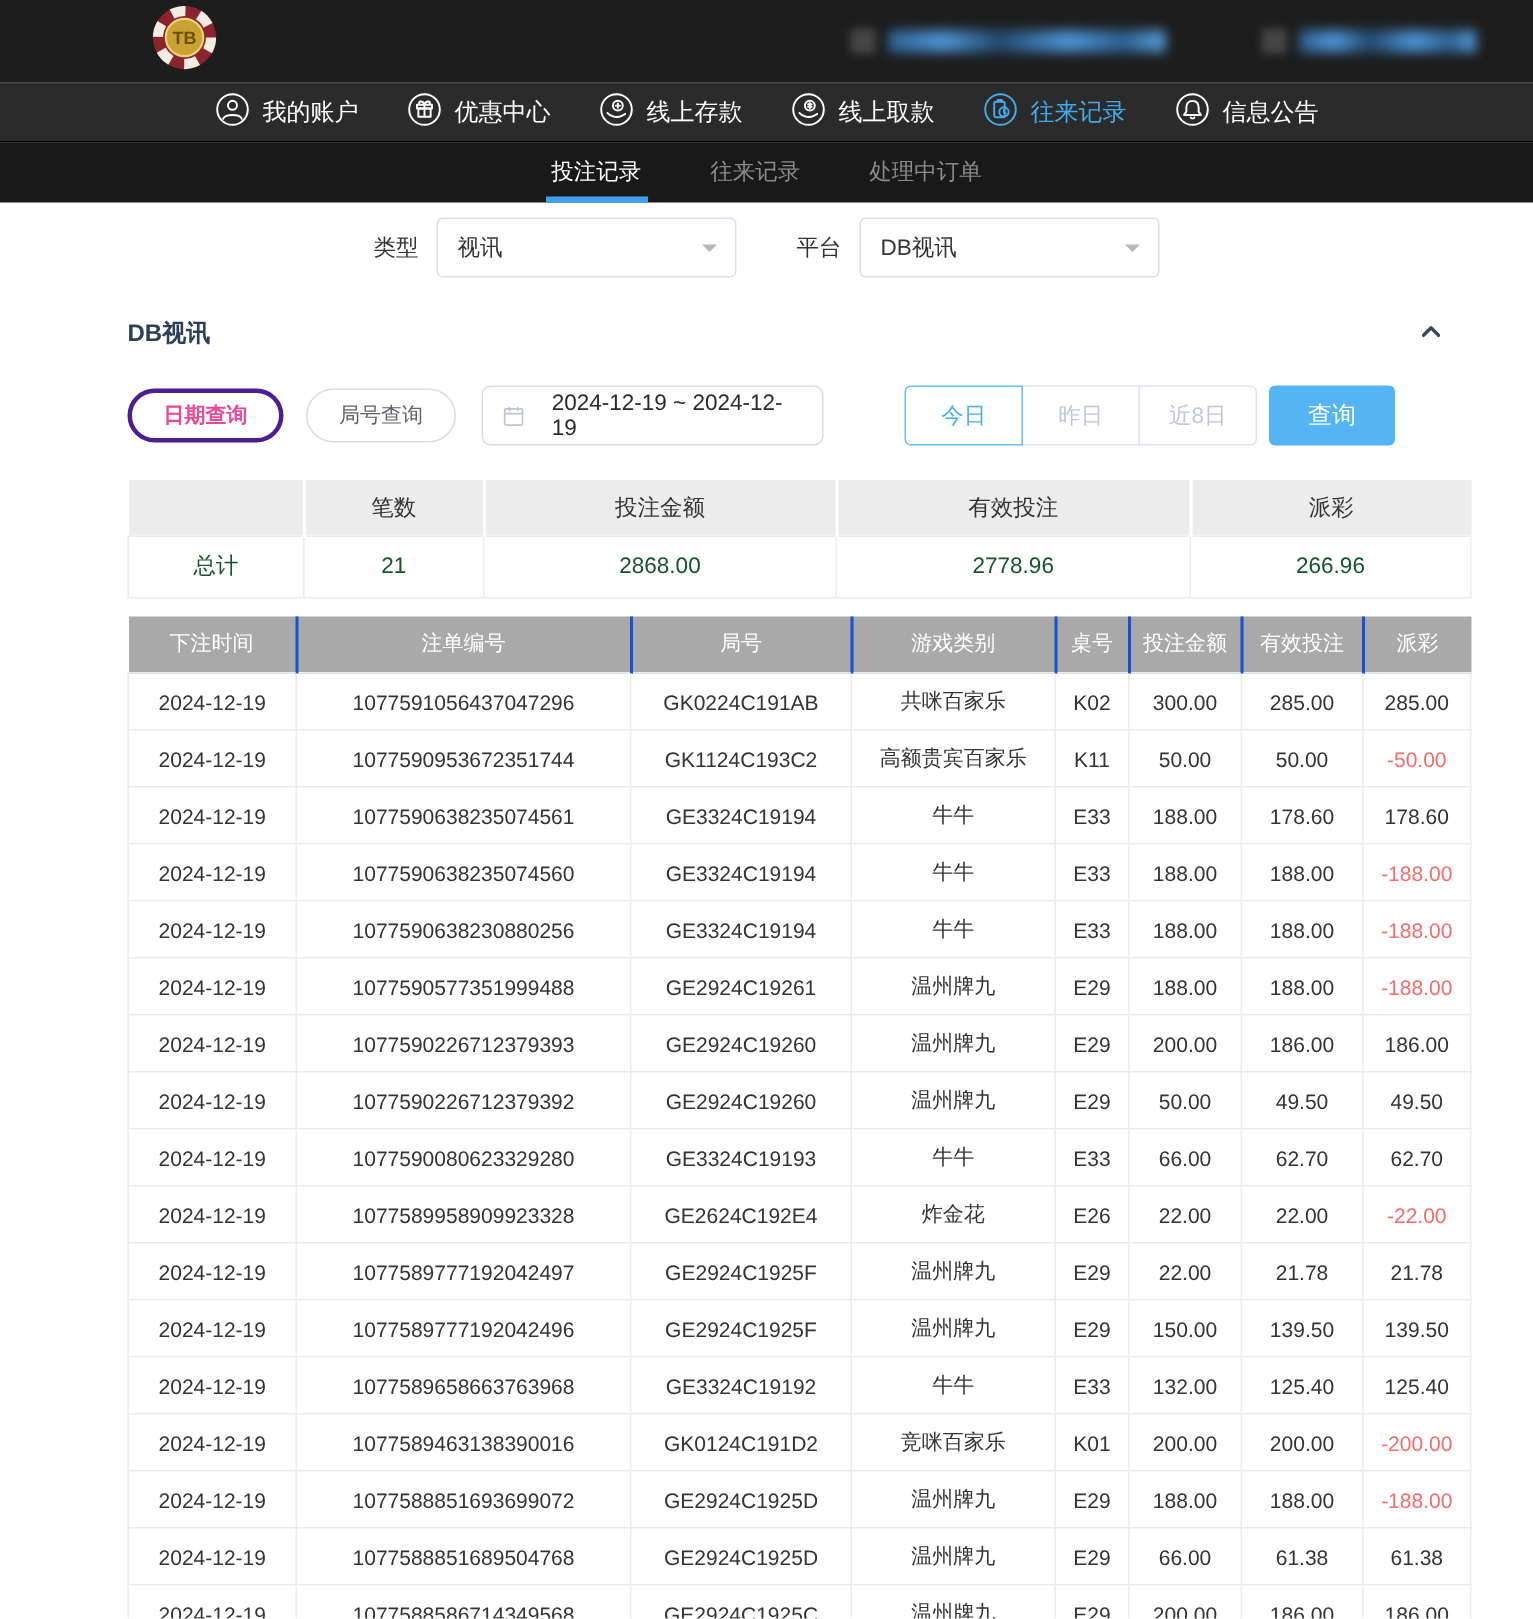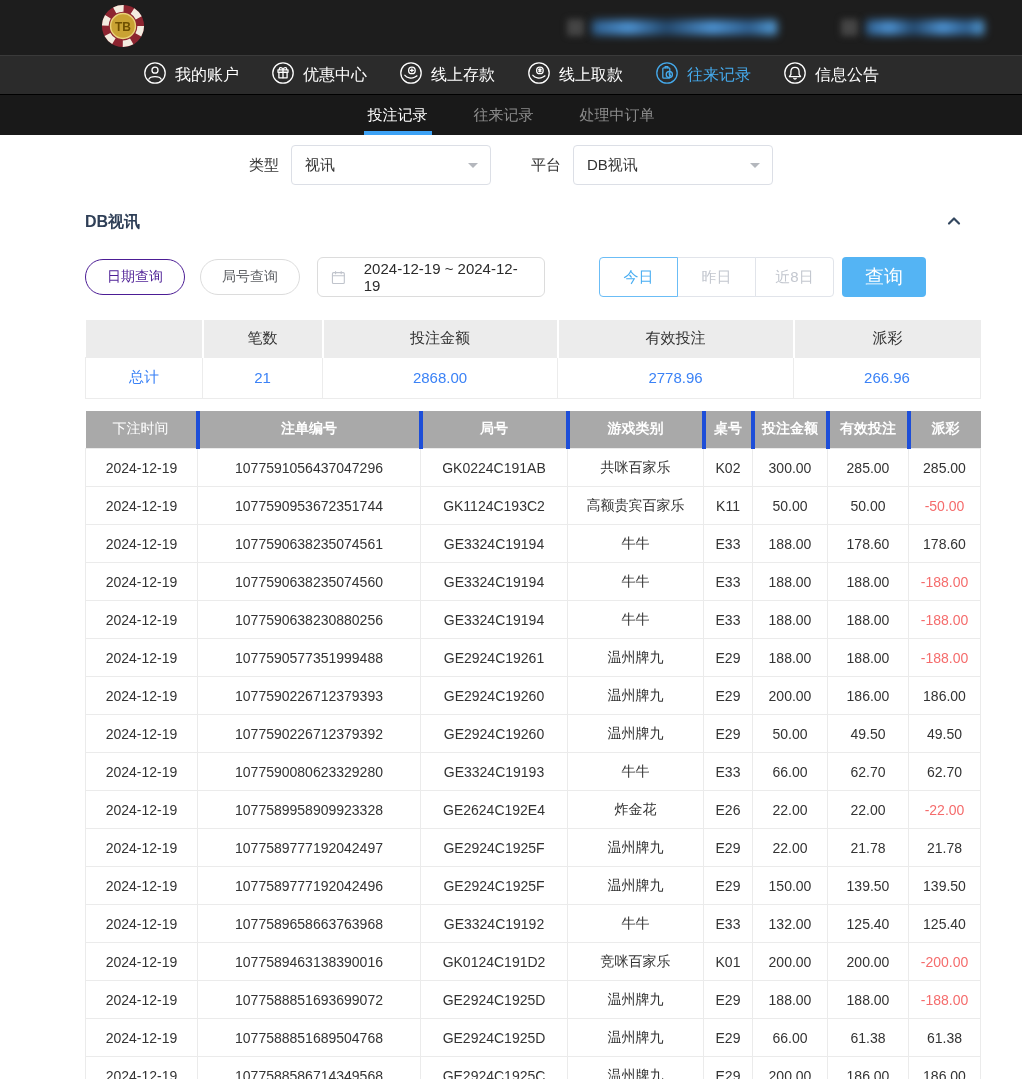--- a/index.html
+++ b/index.html
@@ -49,47 +49,47 @@
   
   .content { width:895px; margin-left:85px; }
   .section-head { margin-top:24px; display:flex; justify-content:space-between; align-items:center; }
   .section-title { font-size:16px; font-weight:bold; color:#2f3f57; }
   .collapse-btn { background:none; border:none; cursor:pointer; margin-right:14px; padding:2px; }
   .chev { width:20px; height:20px; stroke:#33475f; fill:none; stroke-width:2.6; stroke-linecap:round; stroke-linejoin:round; }
 
   .query-row { margin-top:21px; display:flex; align-items:center; }
   .pill { height:36px; border-radius:18px; padding:0 21px; font-size:14px; background:#fff;
     display:flex; align-items:center; cursor:pointer; }
-  .pill.date-q { border:1px solid #4c1d95; color:#4c1d95; font-weight:normal; }
+  .pill.date-q { border:3px solid #4c1d95; color:#ec4899; font-weight:bold; }
   .pill.round-q { border:1px solid #dcdcdc; color:#606266; margin-left:15px; }
   .datebox { margin-left:17px; width:228px; height:40px; border:1px solid #dcdcdc; border-radius:6px;
     display:flex; align-items:center; padding:0 12px; gap:17px; font-size:15px; color:#2b2b2b; cursor:pointer; background:#fff; }
   .cal { width:17px; height:17px; stroke:#c0c4cc; fill:none; stroke-width:1.6; stroke-linecap:round; }
   .btn-group { display:flex; margin-left:10px;padding-left:44px; }
   .qbtn { width:79px; height:40px; border:1px solid #e1e4ea; background:#fff; color:#c3c7cf;
     font-size:15px; cursor:pointer; font-family:inherit; }
   .qbtn + .qbtn { margin-left:-1px; }
   .qbtn:first-child { border-radius:4px 0 0 4px; }
   .qbtn:last-child { border-radius:0 4px 4px 0; }
   .qbtn.active { border-color:#6bbdf6; color:#48adf2; position:relative; z-index:1; }
   .search-btn { margin-left:8px; width:84px; height:40px; background:#54b4f4; border:none; border-radius:4px;
-    color:#fff; font-size:19px; cursor:pointer; font-family:inherit; }
+    color:#fff; font-size:16px; cursor:pointer; font-family:inherit; }
 
   
   table { border-collapse:collapse; table-layout:fixed; width:895px; }
   .stable { margin-top:23px; }
   .stable th { background:#ececec; height:37px; font-size:15px; color:#333; font-weight:500;text-align:center; }
   .stable th + th { border-left:2px solid #fff; }
-  .stable td { height:41px; text-align:center; font-size:15px; color:#3b82f6;
+  .stable td { height:41px; text-align:center; font-size:15px; color:#14532d;
     border:1px solid #ececec; background:#fff; }
 
   
   .mtable { margin-top:12px; }
   .mtable th { background:#a9a9a9; height:38px; font-size:14px; color:#fff; font-weight:500; }
-  .mtable th + th { border-left:4px solid #1d4ed8;font-weight:bold; }
+  .mtable th + th { border-left:2px solid #1d4ed8; }
   .mtable td { height:38px; text-align:center; font-size:14px; color:#333;
     border:1px solid #ebebeb; background:#fff; overflow:hidden; white-space:nowrap; }
   .mtable td.neg { color:#f56c6c; }
   .hidden-defs { position:absolute; width:0; height:0; overflow:hidden; }
 </style>
 </head>
 <body>
 
 <svg class="hidden-defs" aria-hidden="true">
   <defs>

